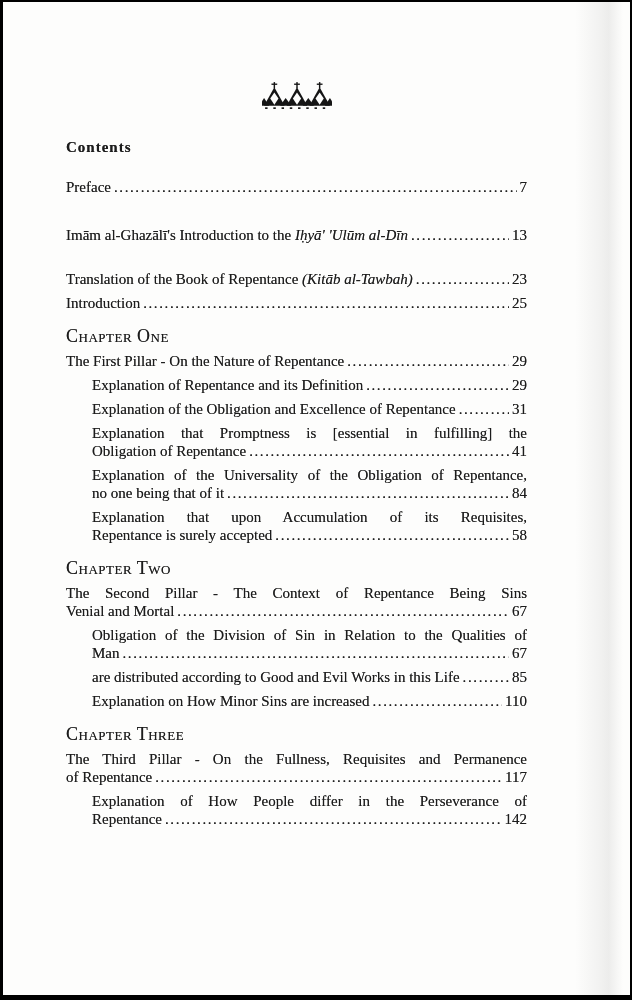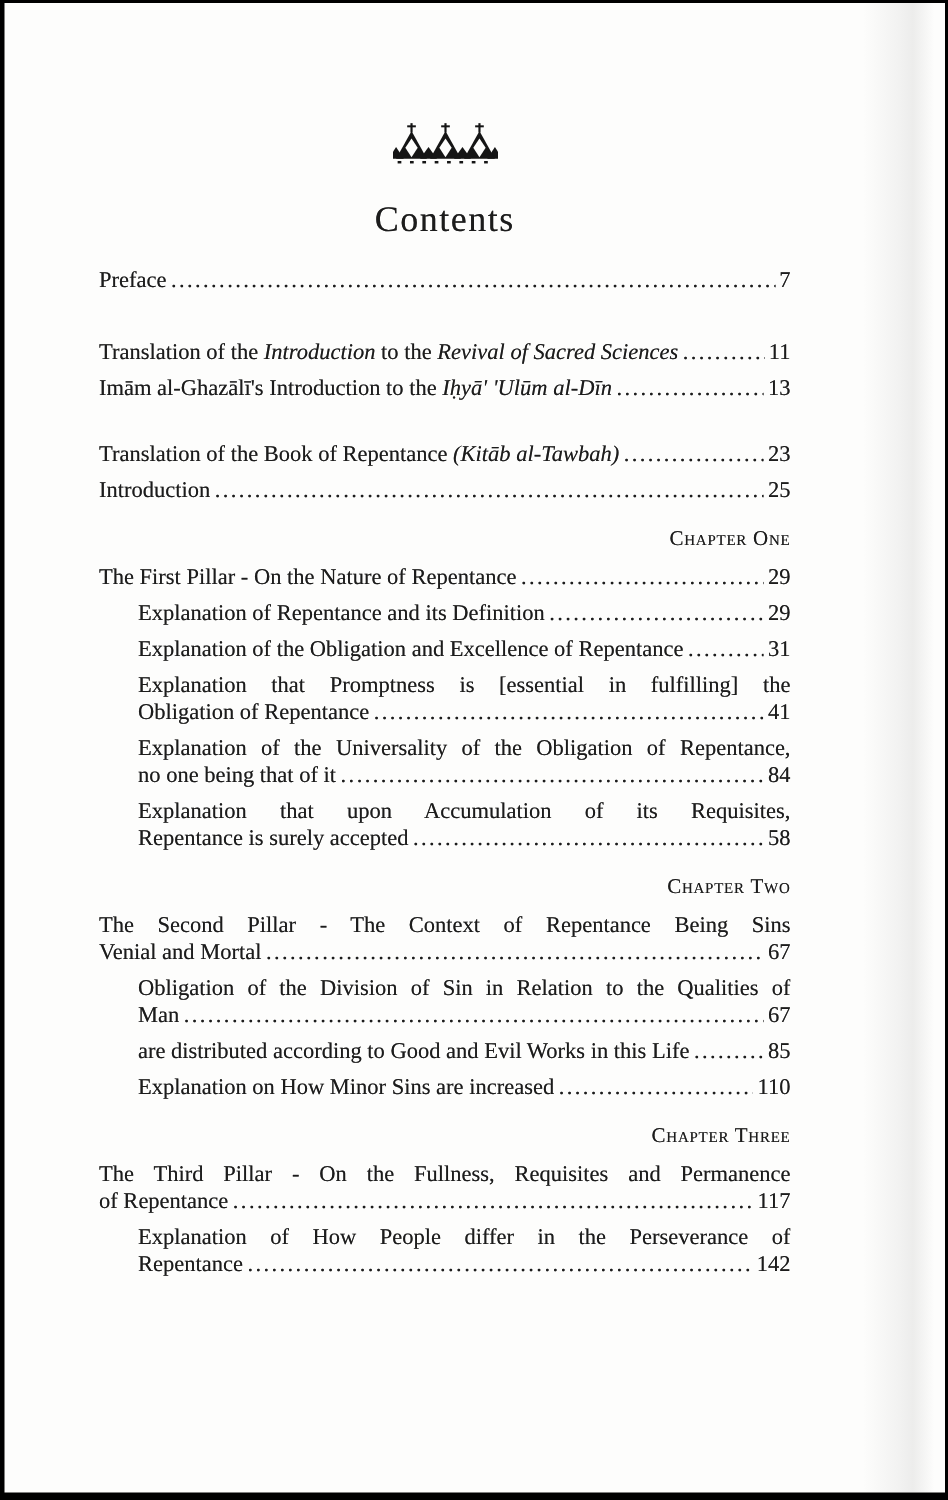--- a/index.html
+++ b/index.html
@@ -40,40 +40,39 @@
 
   .ornament {
     margin-top: 80px;
     height: 28px;
     text-align: center;
   }
   .ornament svg { display: inline-block; }
 
   .title {
     margin: 22px 0 0 0;
-    text-align: center;
-    font-size: 24px;
+    font-size: 15px;
     line-height: 30px;
-    font-weight: normal;
+    font-weight: bold;
     letter-spacing: 1px;
   }
 
   #toc {
     margin-top: 16px;
     font-size: 15px;
     line-height: 18px;
   }
   .sec { overflow: hidden; } 
   .sec-1 { margin-top: 24px; }
   .sec-2 { margin-top: 20px; }
 
   .chapter {
-    text-align: right;
+    text-align: left;
     font-variant: small-caps;
-    font-size: 14px;
+    font-size: 18px;
     line-height: 20px;
     letter-spacing: 0.5px;
     margin: 8px 0 6px 0;
   }
 
   .entry { margin-bottom: 6px; }
   .entry.indent { padding-left: 26px; }
 
   .line.just {
     text-align: justify;
@@ -152,27 +151,20 @@
               <div class="line last">
                 <span class="txt"><span>Preface</span></span>
                 <span class="dots"></span>
                 <span class="pg">7</span>
               </div>
             </div>
           </div>
           <div class="sec sec-1">
             <div class="entry">
               <div class="line last">
-                <span class="txt"><span>Translation of the </span><em>Introduction</em><span> to the </span><em>Revival of Sacred Sciences</em></span>
-                <span class="dots"></span>
-                <span class="pg">11</span>
-              </div>
-            </div>
-            <div class="entry">
-              <div class="line last">
                 <span class="txt"><span>Imām al-Ghazālī's Introduction to the </span><em>Iḥyā' 'Ulūm al-Dīn</em></span>
                 <span class="dots"></span>
                 <span class="pg">13</span>
               </div>
             </div>
           </div>
           <div class="sec sec-2">
             <div class="entry">
               <div class="line last">
                 <span class="txt"><span>Translation of the Book of Repentance </span><em>(Kitāb al-Tawbah)</em></span>

